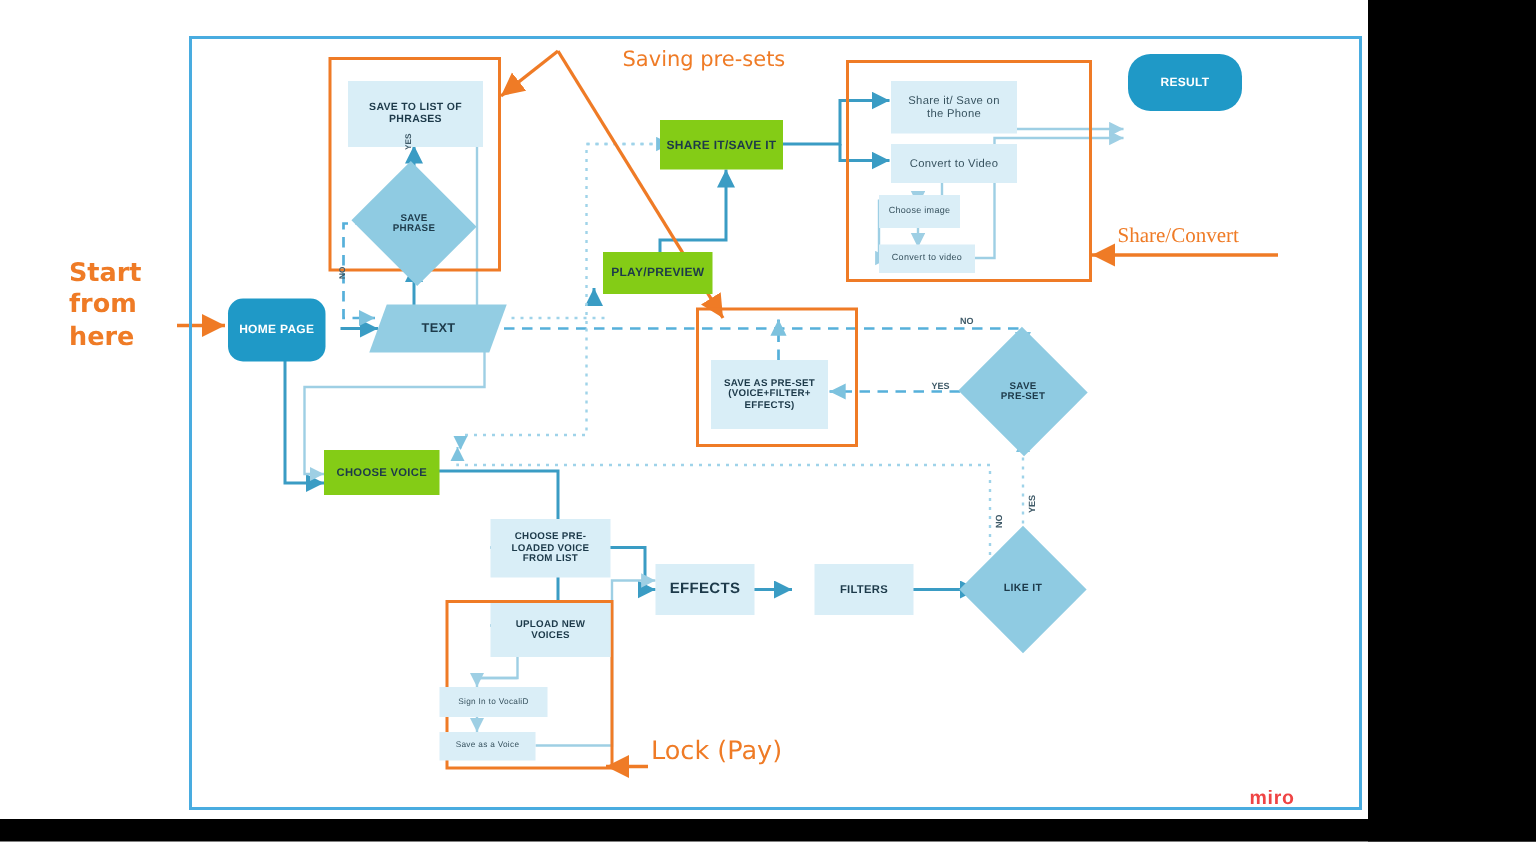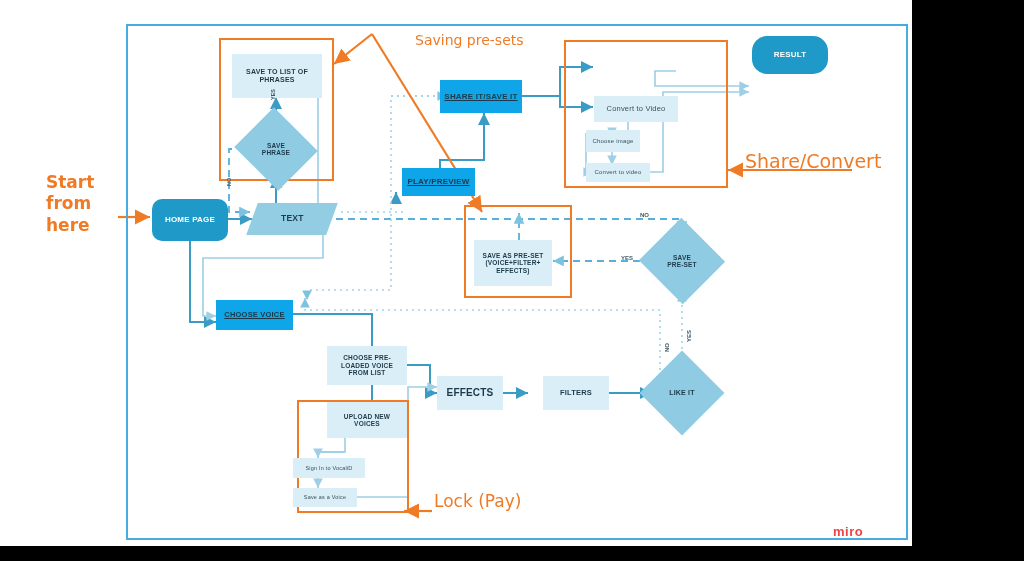--- a/index.html
+++ b/index.html
@@ -19,21 +19,21 @@
     border:2px solid #49ace0;background:transparent;box-sizing:border-box;
   }
 
   
   .node{
     position:absolute;box-sizing:border-box;
     display:flex;align-items:center;justify-content:center;text-align:center;
     color:#1d3a4a;font-weight:bold;letter-spacing:.2px;line-height:1.15;
   }
   .n-lightblue{background:#d9eef7;}
-  .n-midblue{background:#0ea5e9;text-decoration:underline;}
+  .n-midblue{background:#84cc16;}
   .n-dark{background:#1f99c7;color:#ffffff;border-radius:10px;}
   .n-plain{background:#daeef7;font-weight:normal;color:#37525f;}
 
   
   .parallelogram{
     background:#93cde3;transform:skewX(-20deg);
   }
   .parallelogram > span{display:block;transform:skewX(20deg);}
 
   
@@ -171,21 +171,21 @@
 
       <path d="M432,511 L404,511" marker-end="url(#ahorange)"></path>
     </g>
   </svg>
 
   <div class="ogroup" style="left:219px;top:38px;width:115px;height:143px;"></div>
   <div class="ogroup" style="left:564px;top:40px;width:164px;height:148px;"></div>
   <div class="ogroup" style="left:464px;top:205px;width:108px;height:93px;"></div>
   <div class="ogroup" style="left:297px;top:400px;width:112px;height:113px;"></div>
 
-  <div class="node n-dark" style="left:152px;top:199px;width:76px;height:42px;font-size:8px;">
+  <div class="node n-dark" style="left:152px;top:199px;width:65px;height:42px;font-size:8px;">
     <span>HOME PAGE</span>
   </div>
 
   <div class="node parallelogram" style="left:252px;top:203px;width:80px;height:32px;font-size:8.5px;">
     <span>TEXT</span>
   </div>
 
   <div class="node n-lightblue" style="left:232px;top:54px;width:90px;height:44px;font-size:7px;flex-direction:column;">
     <span>SAVE TO LIST OF</span>
     <span>PHRASES</span>
@@ -198,20 +198,24 @@
   </div>
 
   <div class="node n-midblue" style="left:402px;top:168px;width:73px;height:28px;font-size:8px;">
     <span>PLAY/PREVIEW</span>
   </div>
 
   <div class="node n-midblue" style="left:440px;top:80px;width:82px;height:33px;font-size:8px;">
     <span>SHARE IT/SAVE IT</span>
   </div>
 
+  <div class="node n-plain" style="left:594px;top:54px;width:84px;height:35px;font-size:7.5px;flex-direction:column;">
+    <span>Share it/ Save on</span>
+    <span>the Phone</span>
+  </div>
 
   <div class="node n-plain" style="left:594px;top:96px;width:84px;height:26px;font-size:7.5px;">
     <span>Convert to Video</span>
   </div>
 
   <div class="node n-plain" style="left:586px;top:130px;width:54px;height:22px;font-size:6px;">
     <span>Choose image</span>
   </div>
 
   <div class="node n-plain" style="left:586px;top:163px;width:64px;height:19px;font-size:6px;">
@@ -283,21 +287,21 @@
   <div style="position:absolute;left:664px;top:352px;font-size:6px;color:#3f5a68;font-weight:bold;transform:rotate(-90deg);transform-origin:left top;">NO</div>
 
   <div class="anno anno-start" style="left:46px;top:172px;">
     <div>Start</div>
     <div>from</div>
     <div>here</div>
   </div>
 
   <div class="anno" style="left:415px;top:32px;font-size:14px;">Saving pre-sets</div>
 
-  <div class="anno" style="left:745px;top:150px;font-size:19px;">Share/Convert</div>
+  <div class="anno" style="left:745px;top:150px;font-size:14px;font-family:Liberation Serif, serif;">Share/Convert</div>
 
   <div class="anno" style="left:434px;top:491px;font-size:17px;">Lock (Pay)</div>
 
   <div id="canvas-frame"></div>
 
   <div id="miro" style="left:833px;top:524px;">miro</div>
 
   <div class="blackpad" id="black-right"></div>
   <div class="blackpad" id="black-bottom"></div>
 </div>

